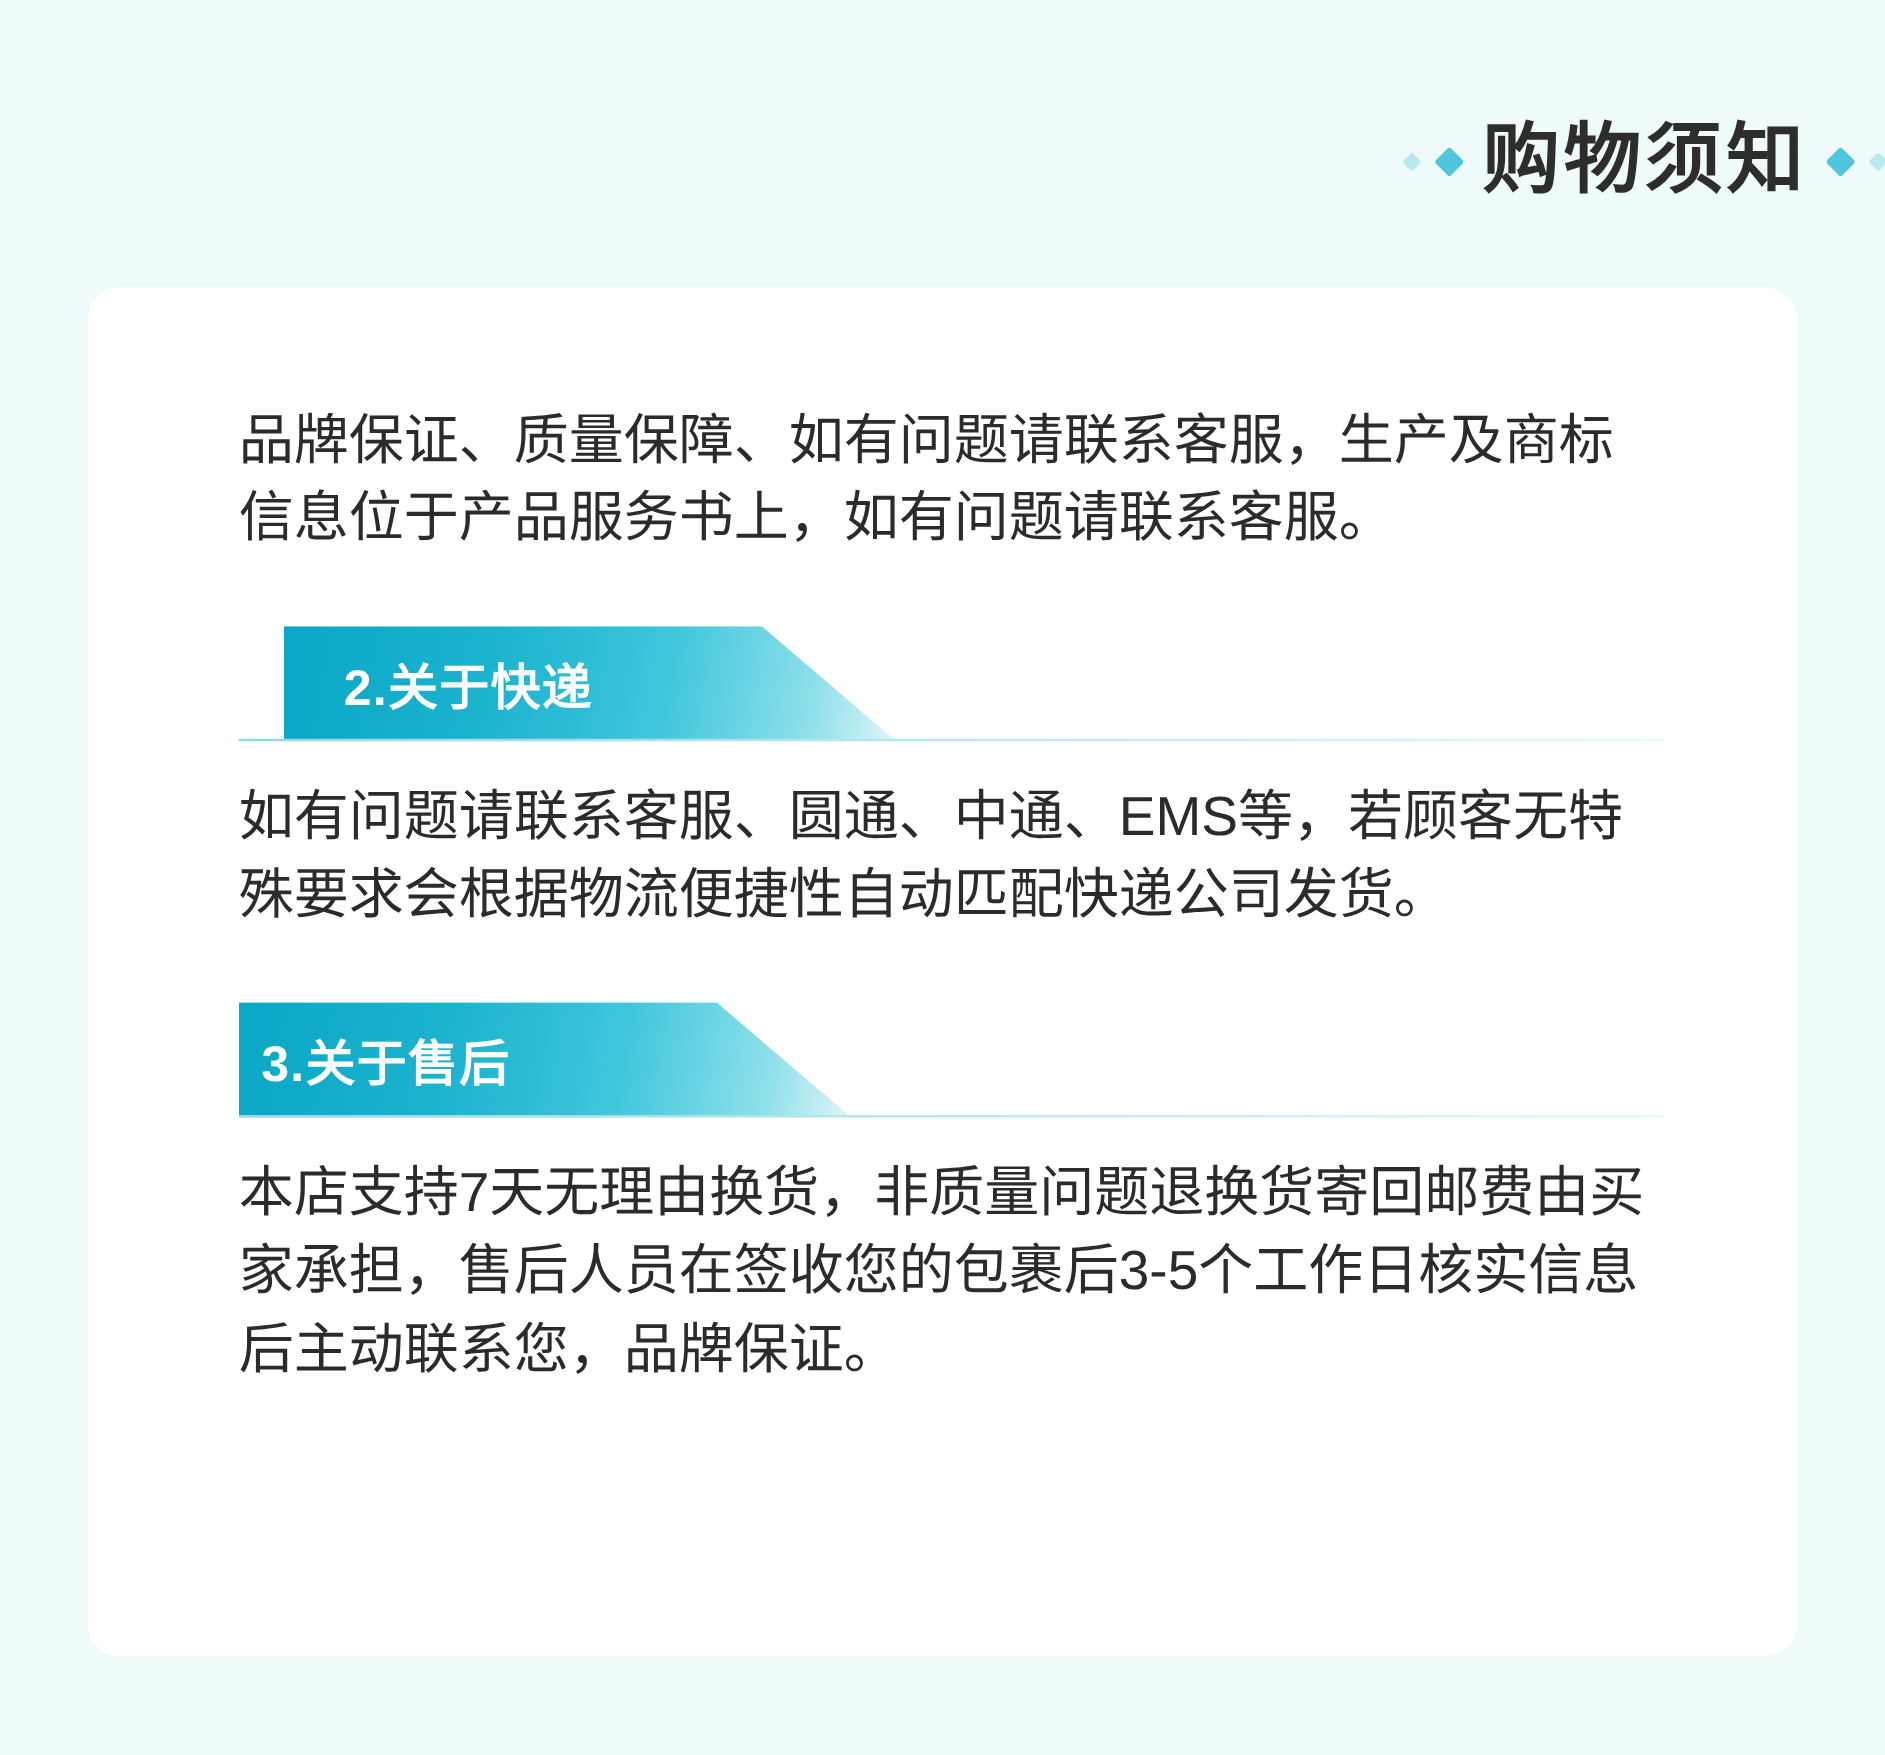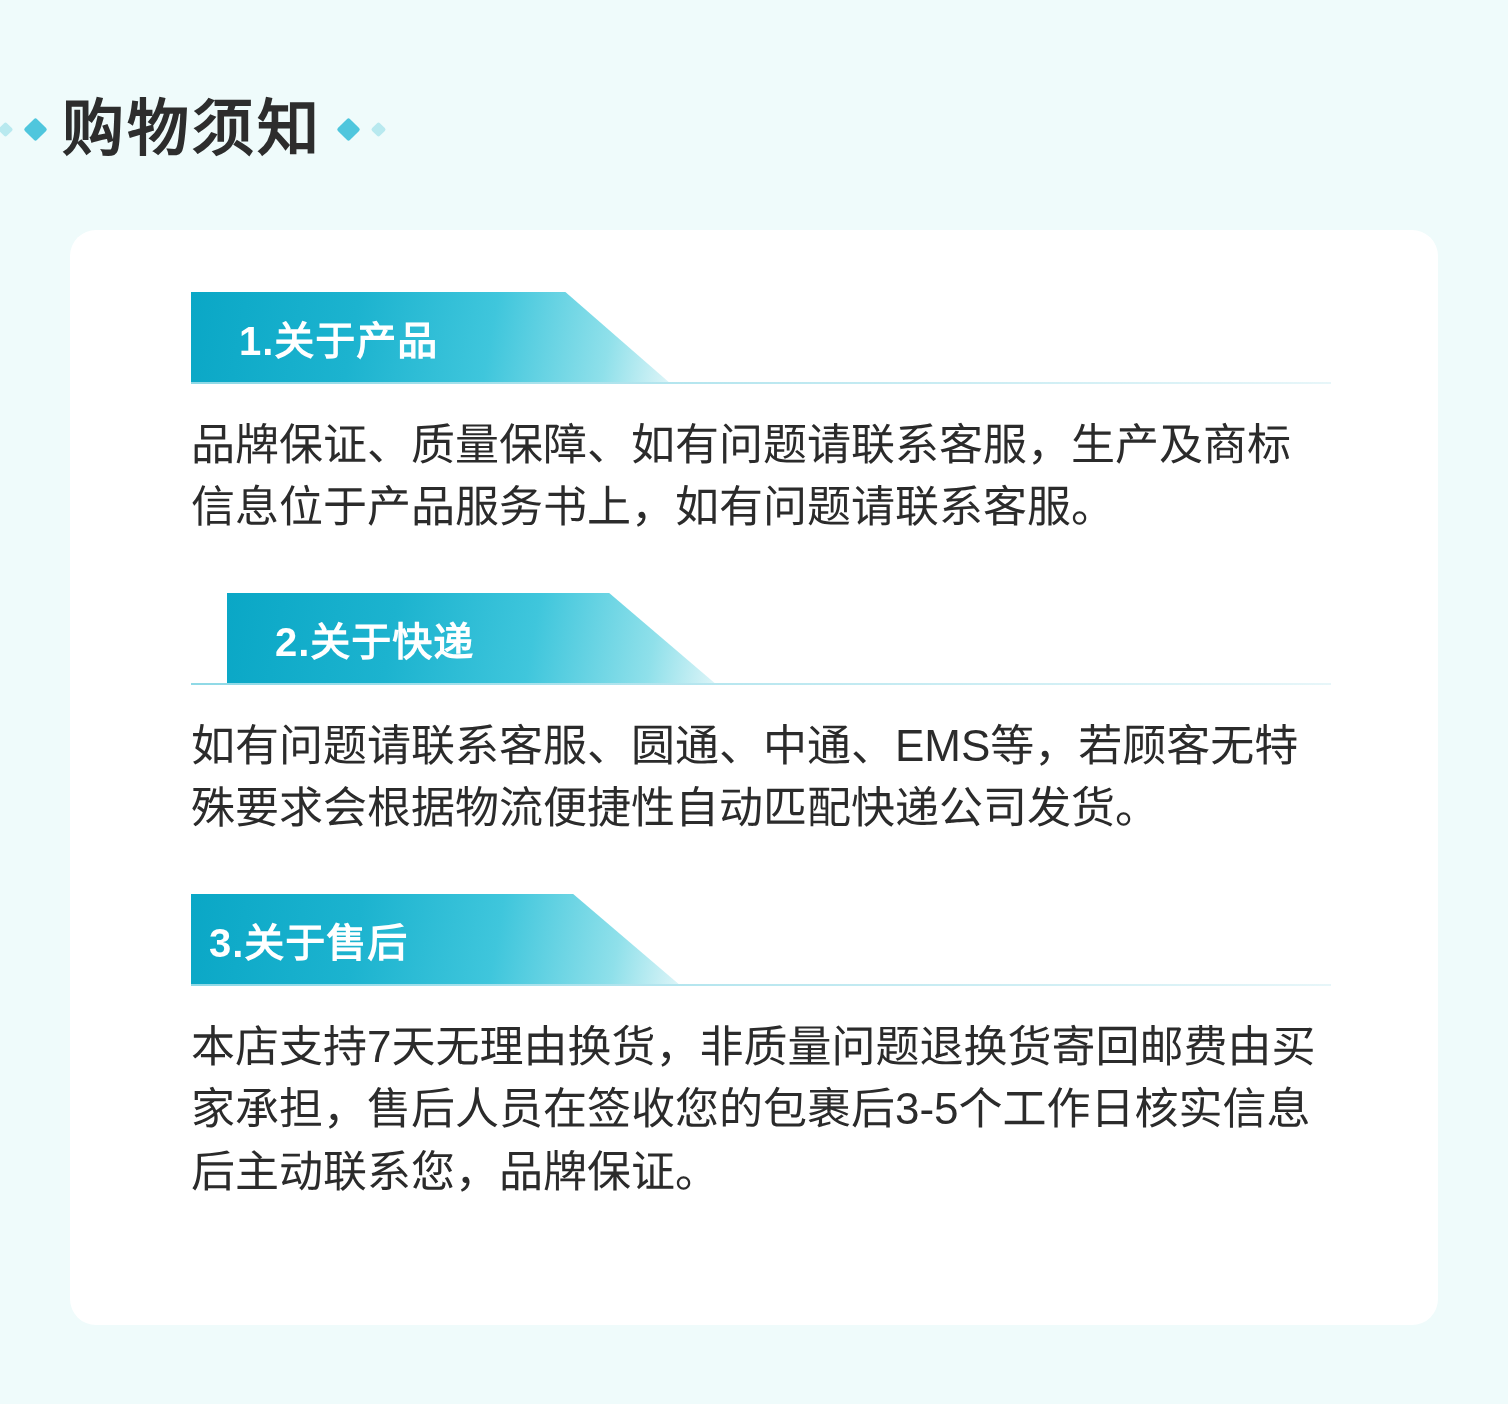--- a/index.html
+++ b/index.html
@@ -14,21 +14,21 @@
     -webkit-font-smoothing: antialiased;
     overflow: hidden;
   }
 
   
   .page-header {
     width: 100%;
     height: 230px;
     display: flex;
     align-items: center;
-    justify-content: flex-start;
+    justify-content: flex-end;
     gap: 18px;
     box-sizing: border-box;
     padding-top: 28px;
   }
   .diamond-group {
     display: flex;
     align-items: center;
     gap: 16px;
   }
   .diamond {
@@ -126,24 +126,20 @@
   <h1 class="page-title">购物须知</h1>
   <div class="diamond-group">
     <span class="diamond big"></span>
     <span class="diamond small"></span>
   </div>
 </div>
 
 <div class="card">
 
   <div class="section">
-    <div class="ribbon-row">
-      <div class="ribbon ribbon-1">1.关于产品</div>
-      <div class="ribbon-underline"></div>
-    </div>
     <p class="body-text">品牌保证、质量保障、如有问题请联系客服，生产及商标信息位于产品服务书上，如有问题请联系客服。</p>
   </div>
 
   <div class="section">
     <div class="ribbon-row">
       <div class="ribbon ribbon-2">2.关于快递</div>
       <div class="ribbon-underline"></div>
     </div>
     <p class="body-text">如有问题请联系客服、圆通、中通、EMS等，若顾客无特殊要求会根据物流便捷性自动匹配快递公司发货。</p>
   </div>

